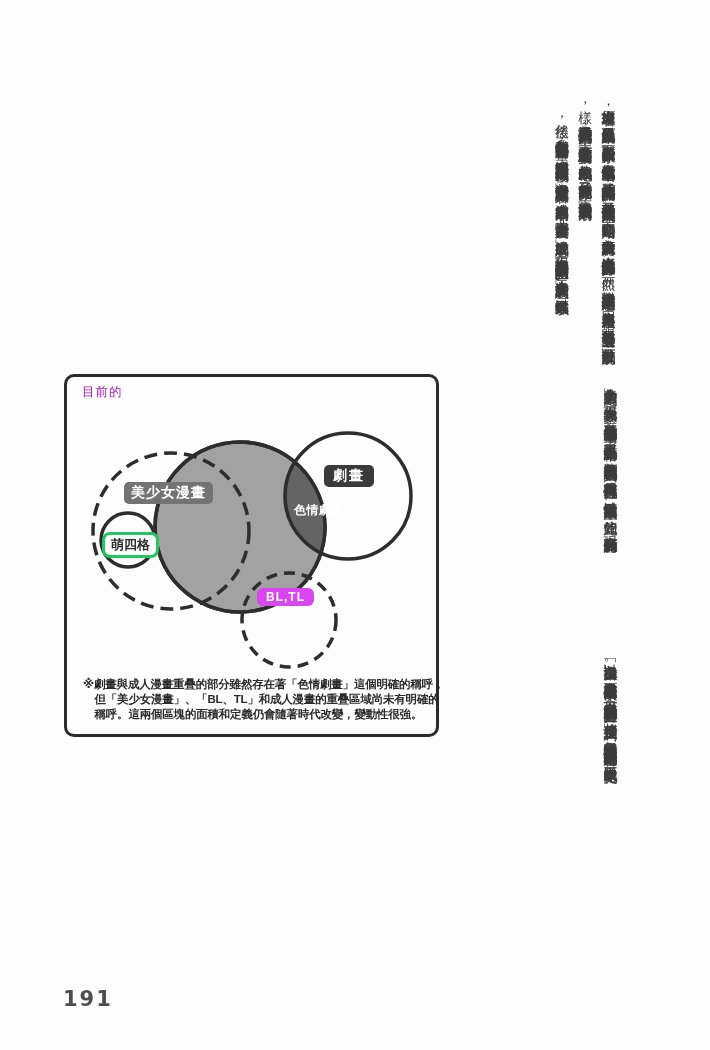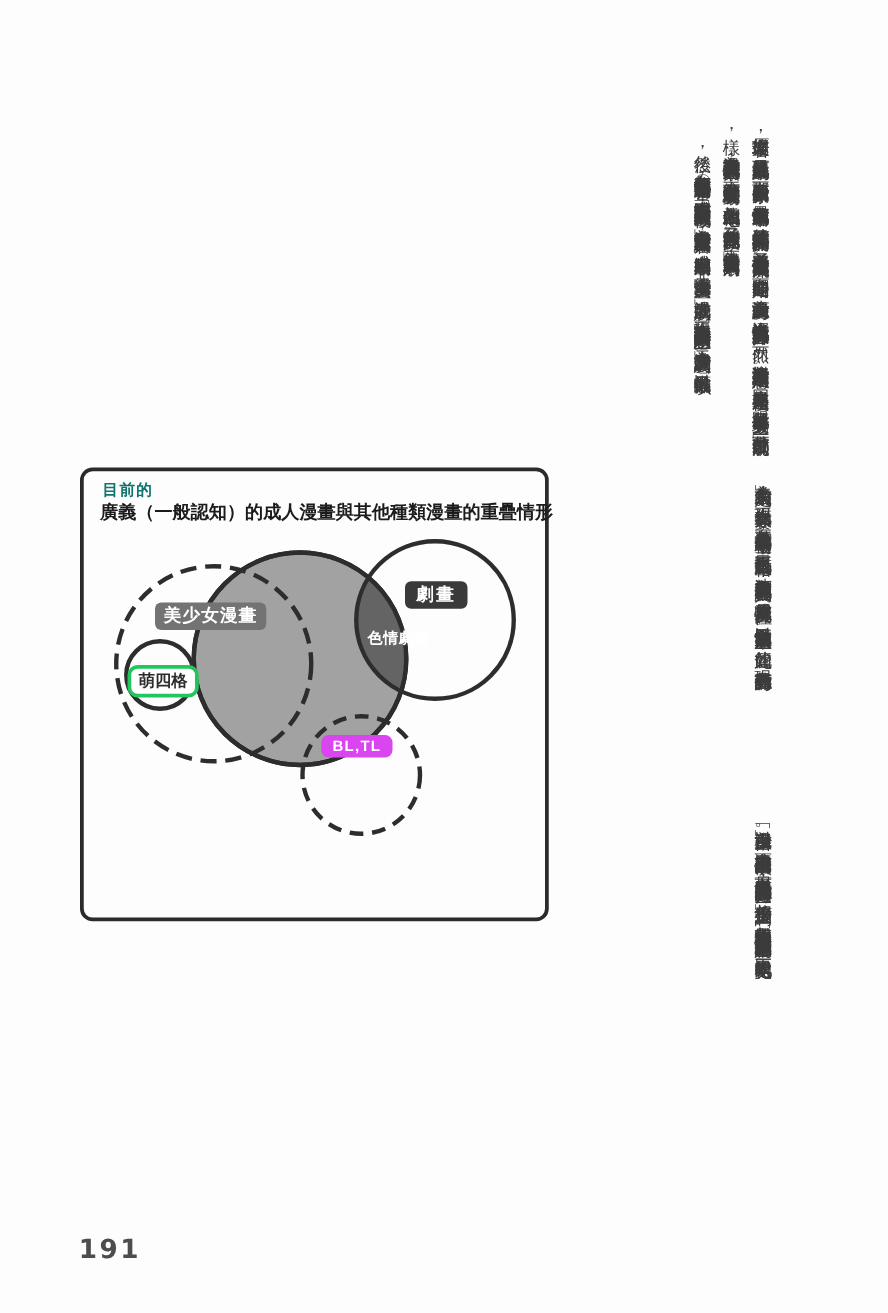--- a/index.html
+++ b/index.html
@@ -27,21 +27,21 @@
   #right-lower  { top:653px; right:88px; width:172px; height:248px; }
 
   
   #figure {
     position:absolute; left:64px; top:374px; width:375px; height:363px;
     border:3px solid #2b2b2b; border-radius:10px; background:#fdfdfd;
     box-sizing:border-box;
   }
   #figure .kicker {
     position:absolute; left:15px; top:7px;
-    font-size:12.5px; font-weight:bold; color:#0f766e; letter-spacing:1px;
+    font-size:12.5px; font-weight:normal; color:#a21caf; letter-spacing:1px;
   }
   #figure .ftitle {
     position:absolute; left:13px; top:23px;
     font-size:14.5px; font-weight:bold; color:#1b1b1b; white-space:nowrap;
   }
   #venn-svg { position:absolute; left:0; top:0; }
 
   .flabel { position:absolute; font-weight:bold; white-space:nowrap; }
   #adult-label {
     left:130px; top:45px; background:#1c1c1c; color:#fff;
@@ -89,21 +89,20 @@
 <div id="right-upper" class="vtext">
   <p>美少女為主角」的定義：不僅出現熟女和人妻，甚至連女人都不是的女裝男子都粉墨登場，畫風也不再限於動畫風格，連類似劇畫的寫實風作品也被納入，成長為重視「實用性（可尻性）」、以性愛為主體的巨大漫畫類型。儘管如此，現在仍有些雜誌的封面</p>
 </div>
 
 <div id="right-lower" class="vtext">
   <p>以「美少女漫畫」自稱。這一方面或許是早期遺留的習慣，另一方面也可能是出於這些雜誌的製作者之矜持，相信「美少女漫畫」一詞，仍象徵著一個無法用「成人漫畫」這個單指男性向洩慾漫畫之框架完全容納、更巨大的日本文化吧。</p>
 </div>
 
 <div id="figure">
   <div class="kicker">目前的</div>
-  <div class="ftitle">廣義（一般認知）的成人漫畫與其他種類漫畫的重疊情形</div>
 
   <svg id="venn-svg" width="369" height="357" viewBox="0 0 369 357">
 
     <circle cx="173" cy="150" r="85" stroke-width="3.5" fill="#a2a2a2" stroke="#2d2d2d"></circle>
 
     <path d="M 228 85 A 85 85 0 0 1 254 176 A 63 63 0 0 1 228 85 Z" fill="#646464"></path>
 
     <circle cx="173" cy="150" r="85" fill="none" stroke-width="3.5" stroke="#2d2d2d"></circle>
 
     <circle cx="281" cy="119" r="63" fill="none" stroke-width="3.5" stroke="#2d2d2d"></circle>
@@ -114,15 +113,16 @@
 
     <circle cx="61" cy="163" r="27" fill="#fdfdfd" stroke-width="3.5" stroke="#2d2d2d"></circle>
   </svg>
 
   <div id="gekiga-label" class="flabel">劇畫</div>
   <div id="bishoujo-label" class="flabel">美少女漫畫</div>
   <div id="ero-label" class="flabel">色情劇畫</div>
   <div id="moe-label" class="flabel">萌四格</div>
   <div id="bltl-label" class="flabel">BL,TL</div>
 
+  <p class="note">※劇畫與成人漫畫重疊的部分雖然存在著「色情劇畫」這個明確的稱呼，但「美少女漫畫」、「BL、TL」和成人漫畫的重疊區域尚未有明確的稱呼。這兩個區塊的面積和定義仍會隨著時代改變，變動性很強。</p>
 </div>
 
 <div id="page-number">191</div>
 
 </body></html>

